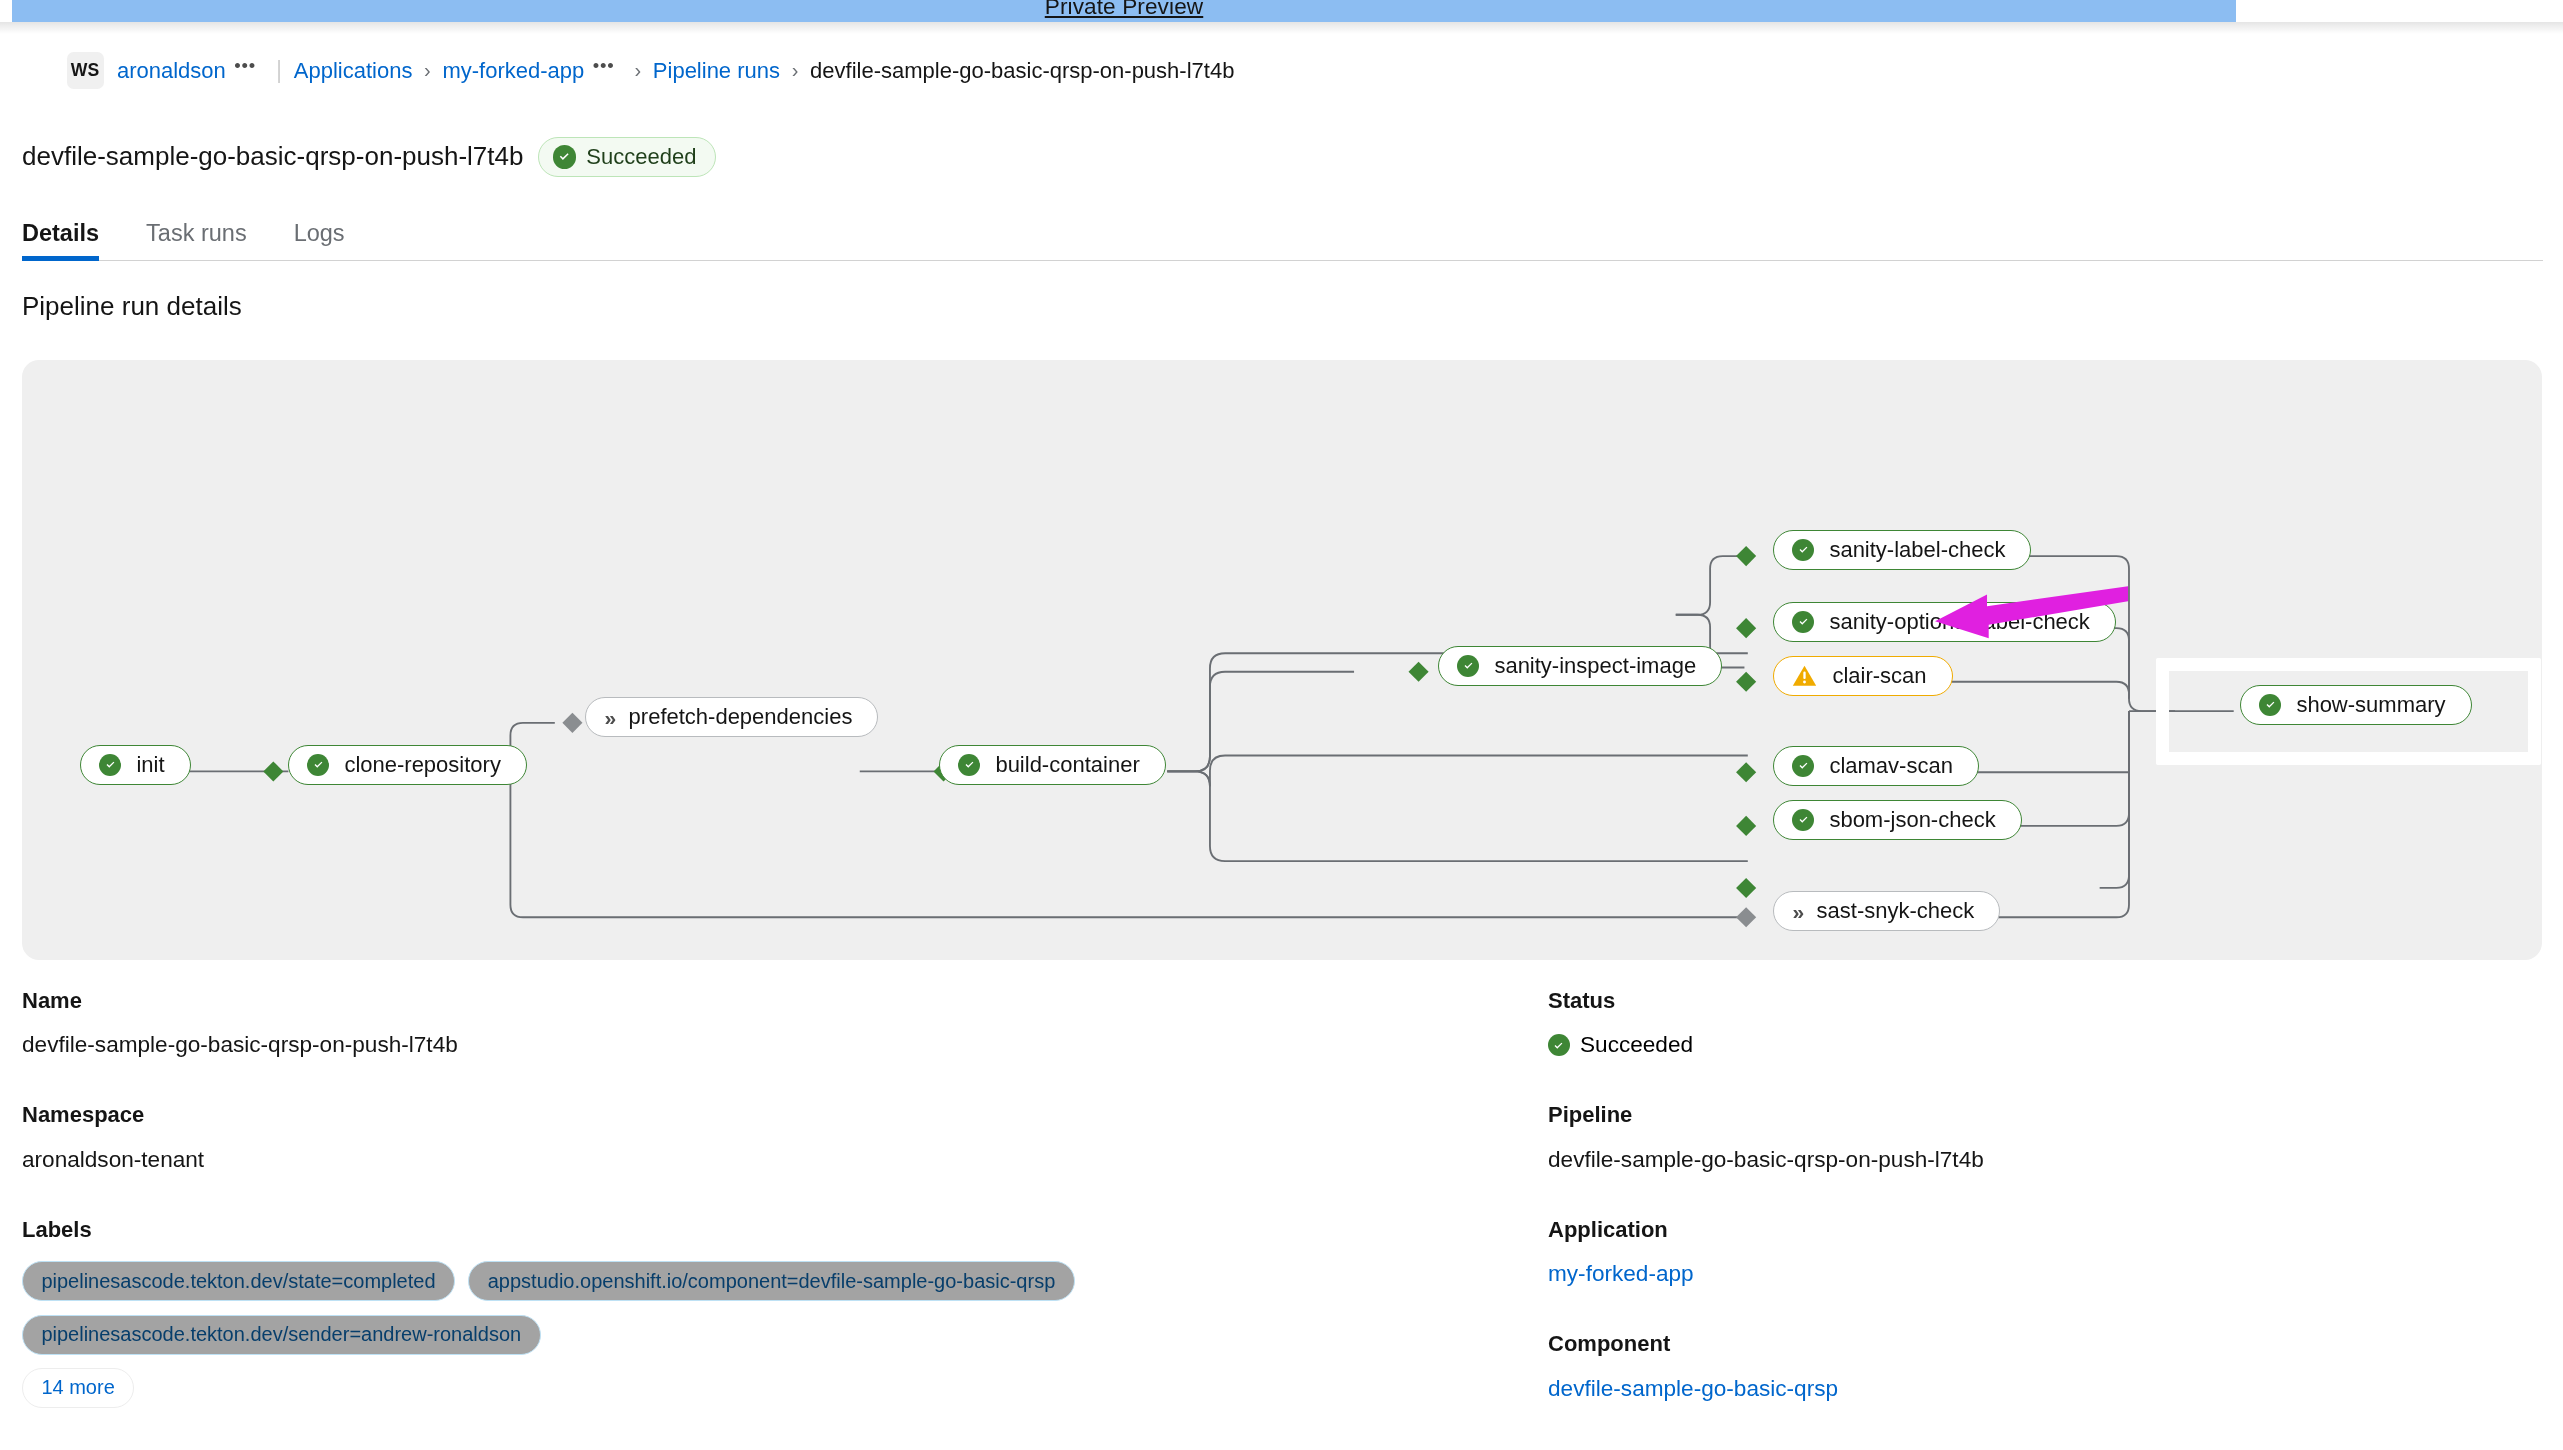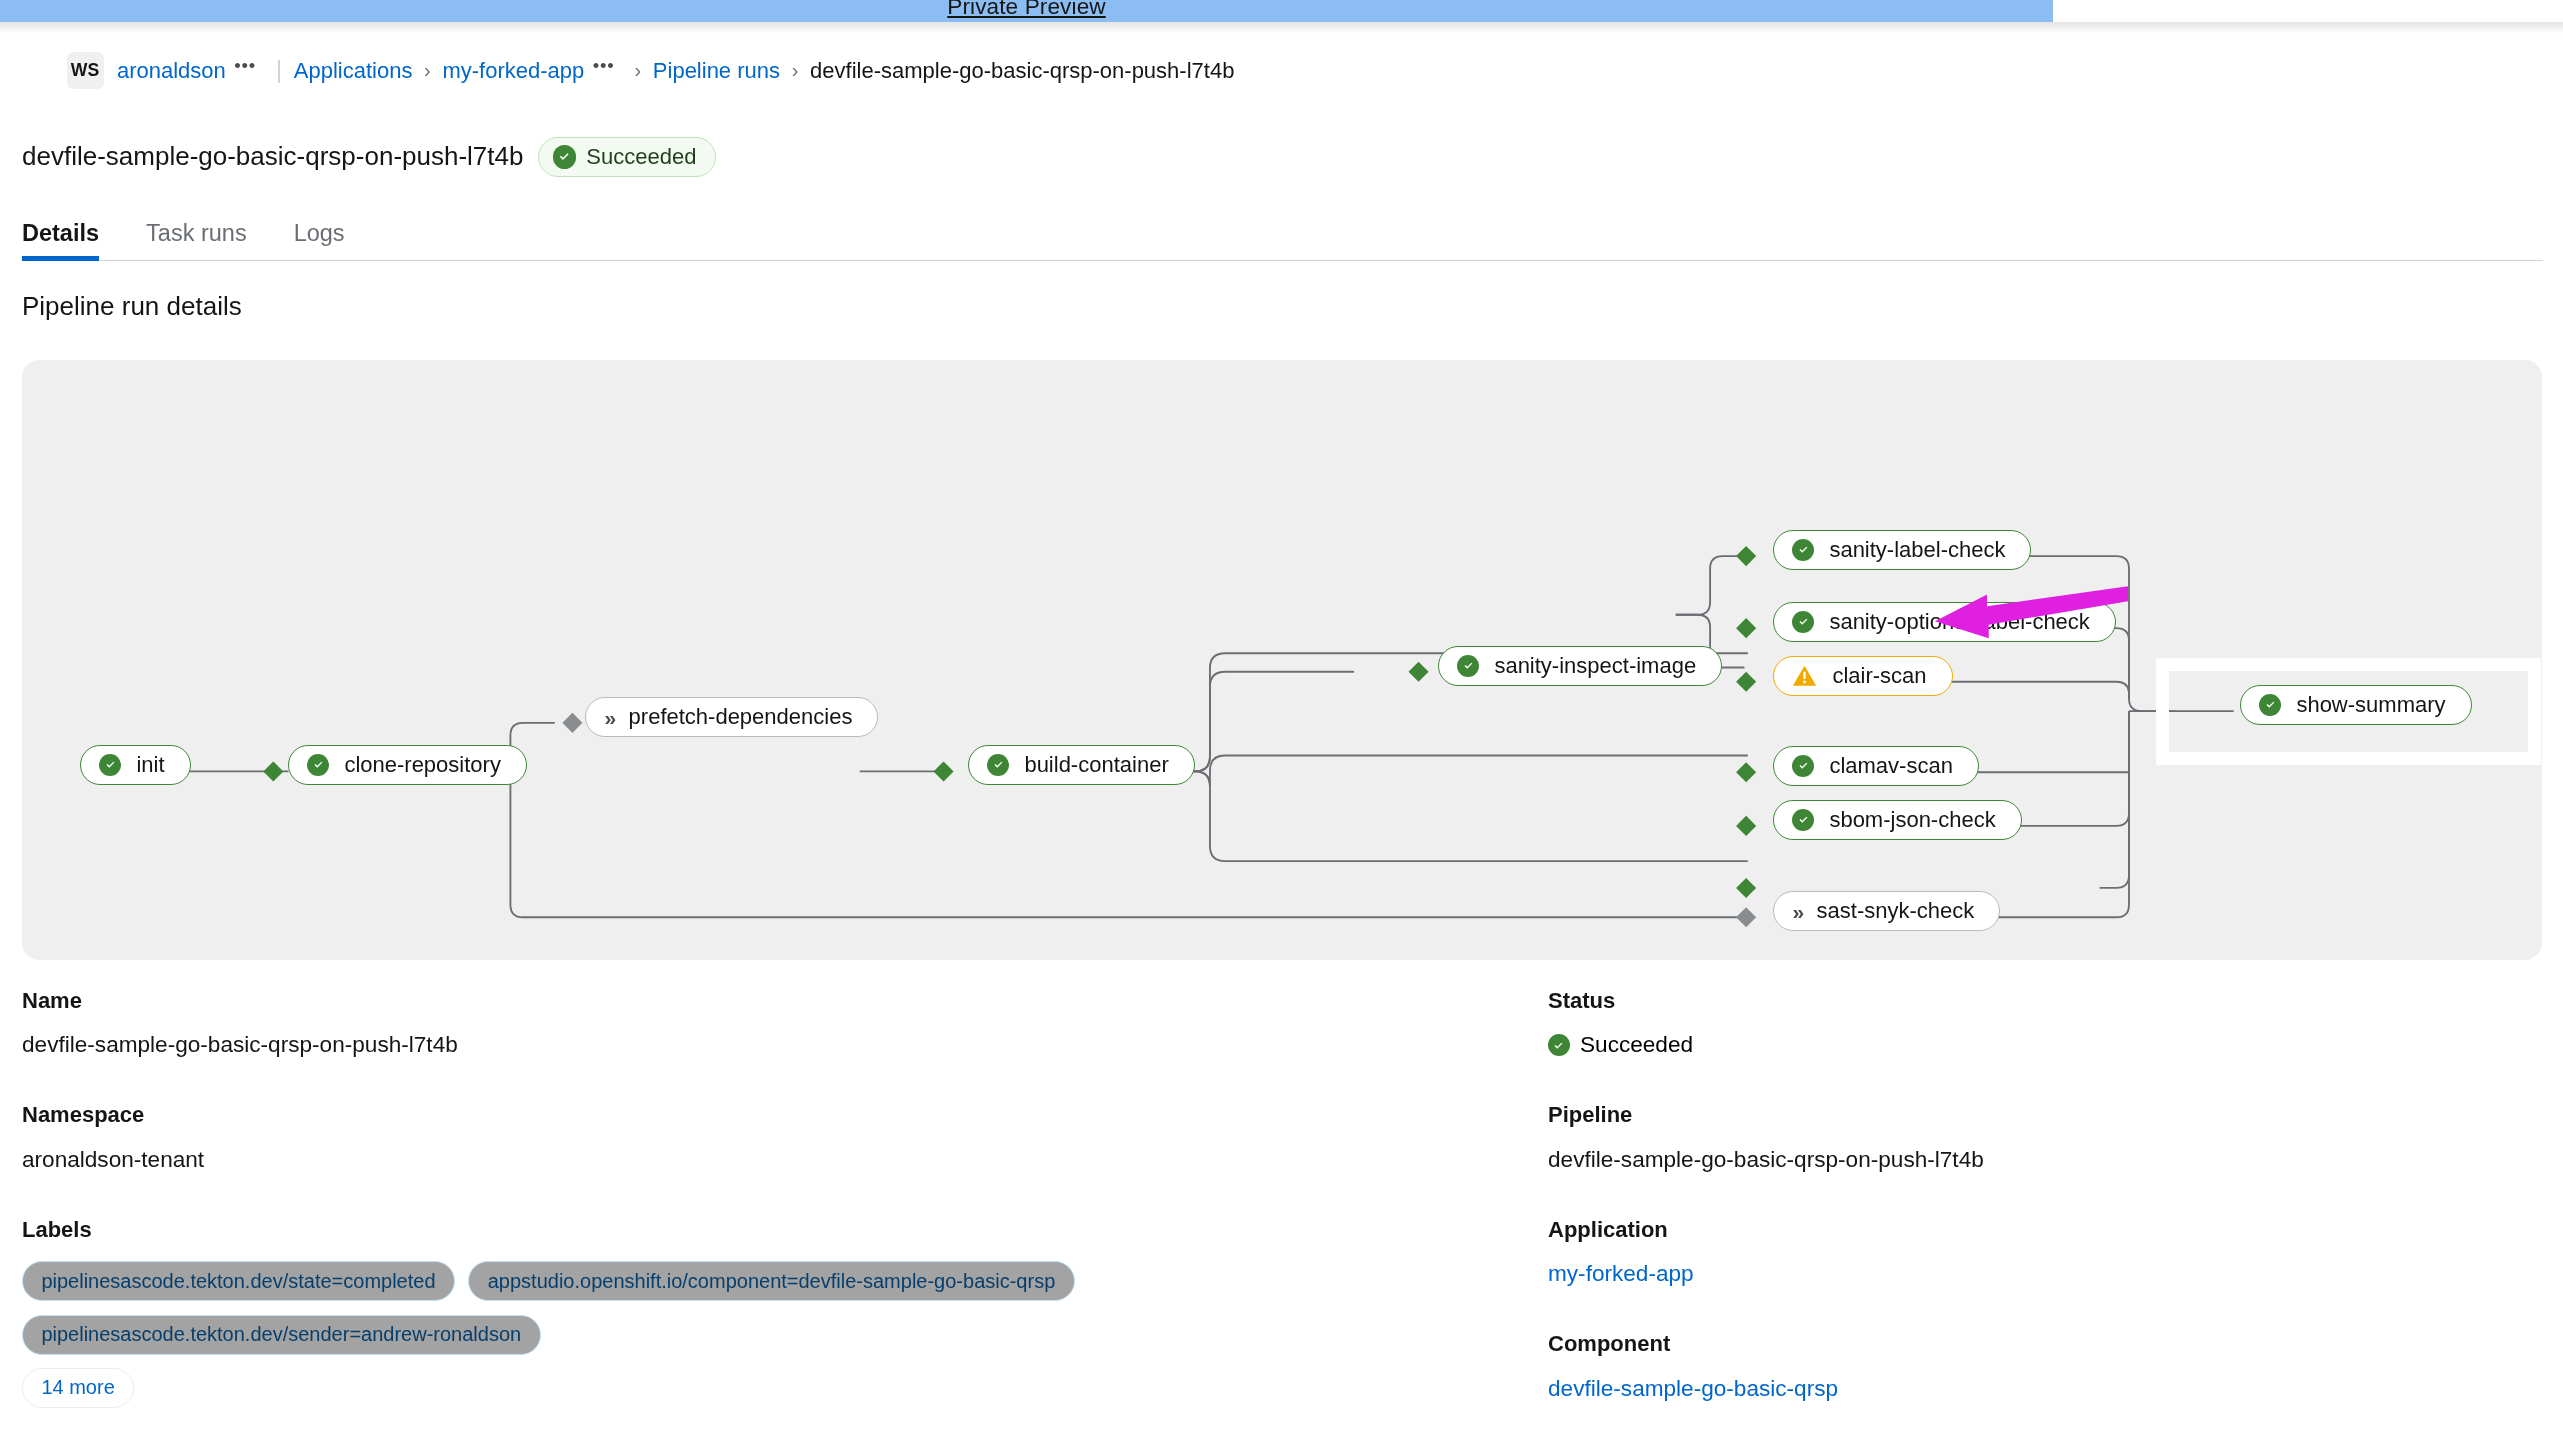--- a/index.html
+++ b/index.html
@@ -6,22 +6,22 @@
   html, body {
     margin: 0; padding: 0;
     width: 2563px; height: 1451px;
     background: #ffffff;
     font-family: "Liberation Sans", sans-serif;
     overflow: hidden;
   }
 
   
   .preview-banner {
-    position: absolute; top: 0; left: 0;
-    width: 2053px; height: 22px;
+    position: absolute; top: 0; left: 12px;
+    width: 2224px; height: 22px;
     background: #8cbdf2;
     display: flex; align-items: flex-end; justify-content: center;
   }
   .preview-banner .preview-link {
     font-size: 22.6px; color: #151515; text-decoration: underline;
     line-height: 1; padding-bottom: 3.4px; letter-spacing: 0.1px;
   }
   .banner-shadow {
     position: absolute; top: 22px; left: 0; width: 2563px; height: 11.7px;
     background: linear-gradient(to bottom, rgba(0,0,0,0.10), rgba(0,0,0,0));
@@ -260,21 +260,21 @@
         </svg>
       </span>
     <span>clone-repository</span>
   </div>
 
   <div class="gnode skipped" style="left:563px; top:337px;">
     <span class="skip-ico">»</span>
     <span>prefetch-dependencies</span>
   </div>
 
-  <div class="gnode" style="left:946px; top:385px;align-items:center;">
+  <div class="gnode" style="left:917px; top:385px;align-items:center;">
     <span class="chk chk-sm">
         <svg viewBox="0 0 16 16">
           <path fill="#fff" d="M6.3 11.6 3 8.3l1.1-1.1 2.2 2.2 5-5L12.4 5.5z"></path>
         </svg>
       </span>
     <span>build-container</span>
   </div>
 
   <div class="gnode" style="left:1416px; top:286px;">
     <span class="chk chk-sm">

